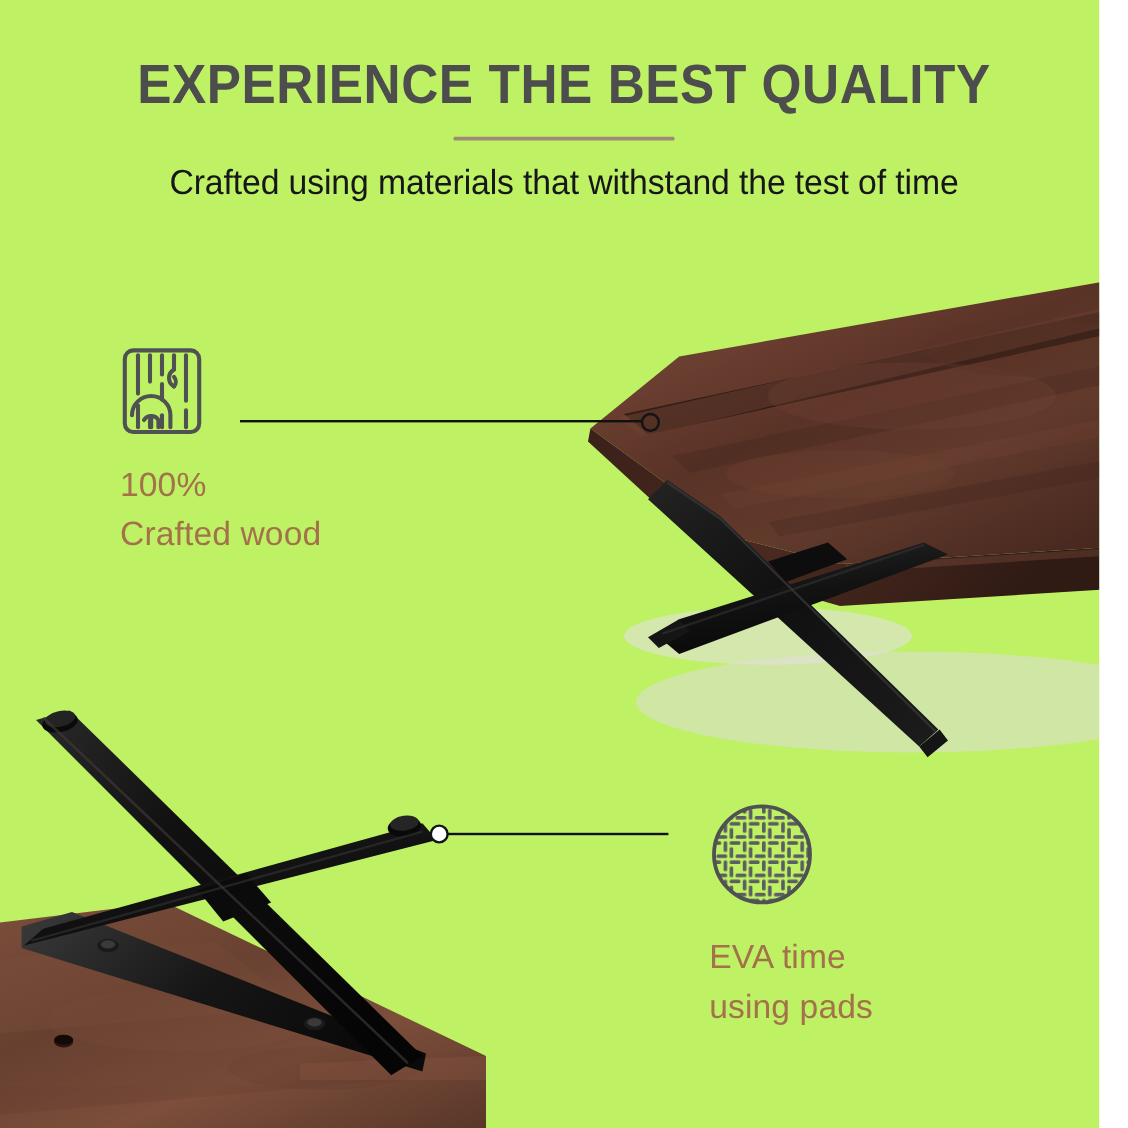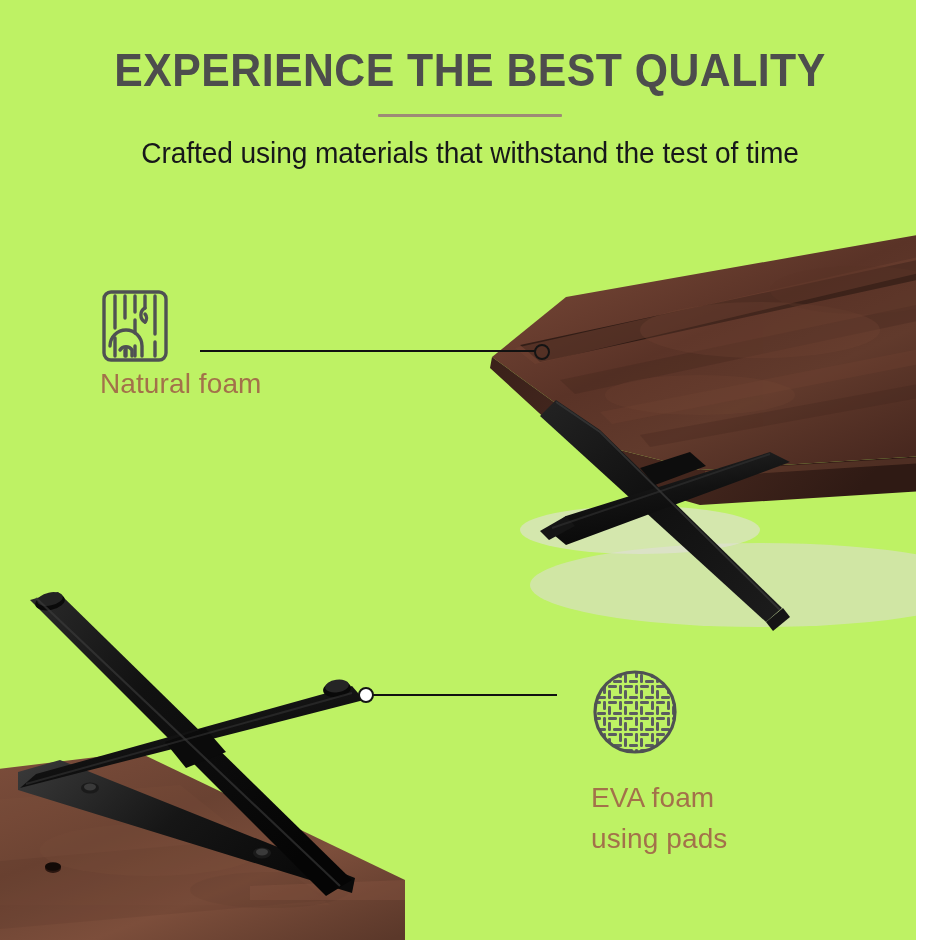--- a/index.html
+++ b/index.html
@@ -286,38 +286,39 @@
         <line x1="45" y1="8" x2="45" y2="20"></line>
         <line x1="55" y1="8" x2="55" y2="46"></line>
         <line x1="55" y1="54" x2="55" y2="68"></line>
         <path d="M 45 20 A 8 8 0 0 0 45 34"></path>
         <path d="M 45 34 A 6 6 0 0 0 45 26"></path>
         <path d="M 10 58 A 16 16 0 0 1 42 58 L 42 68"></path>
         <path d="M 20 62 A 7 7 0 0 1 32 62 L 32 68"></path>
         <line x1="26" y1="60" x2="26" y2="68"></line>
       </g>
     </svg>
-    <div class="feature-label">Natural foam</div>
+    <div class="feature-label" style="margin-top:20px;">100%</div>
+    <div class="feature-label">Crafted wood</div>
   </div>
 
   <div class="feature" style="left:591px; top:668px;">
     <svg class="icon-box" width="88" height="88" viewBox="0 0 88 88">
       <defs>
         <clipPath id="fclip">
             <circle cx="44" cy="44" r="40"></circle>
           </clipPath>
         <pattern id="weave" x="0" y="0" width="16" height="16" patternUnits="userSpaceOnUse">
           <rect x="1" y="1" width="9" height="3" rx="1.2" fill="#5b5d60"></rect>
           <rect x="12" y="1" width="3" height="9" rx="1.2" fill="#5b5d60"></rect>
           <rect x="1" y="6" width="3" height="9" rx="1.2" fill="#5b5d60"></rect>
           <rect x="6" y="12" width="9" height="3" rx="1.2" fill="#5b5d60"></rect>
         </pattern>
       </defs>
       <g clip-path="url(#fclip)">
         <rect x="0" y="0" width="88" height="88" fill="url(#weave)"></rect>
       </g>
       <circle cx="44" cy="44" r="40" fill="none" stroke="#4f5153" stroke-width="3.2"></circle>
     </svg>
-    <div class="feature-label" style="margin-top:22px;">EVA foam</div>
+    <div class="feature-label" style="margin-top:22px;">EVA time</div>
     <div class="feature-label">using pads</div>
   </div>
 
 </div>
 
 </body></html>

